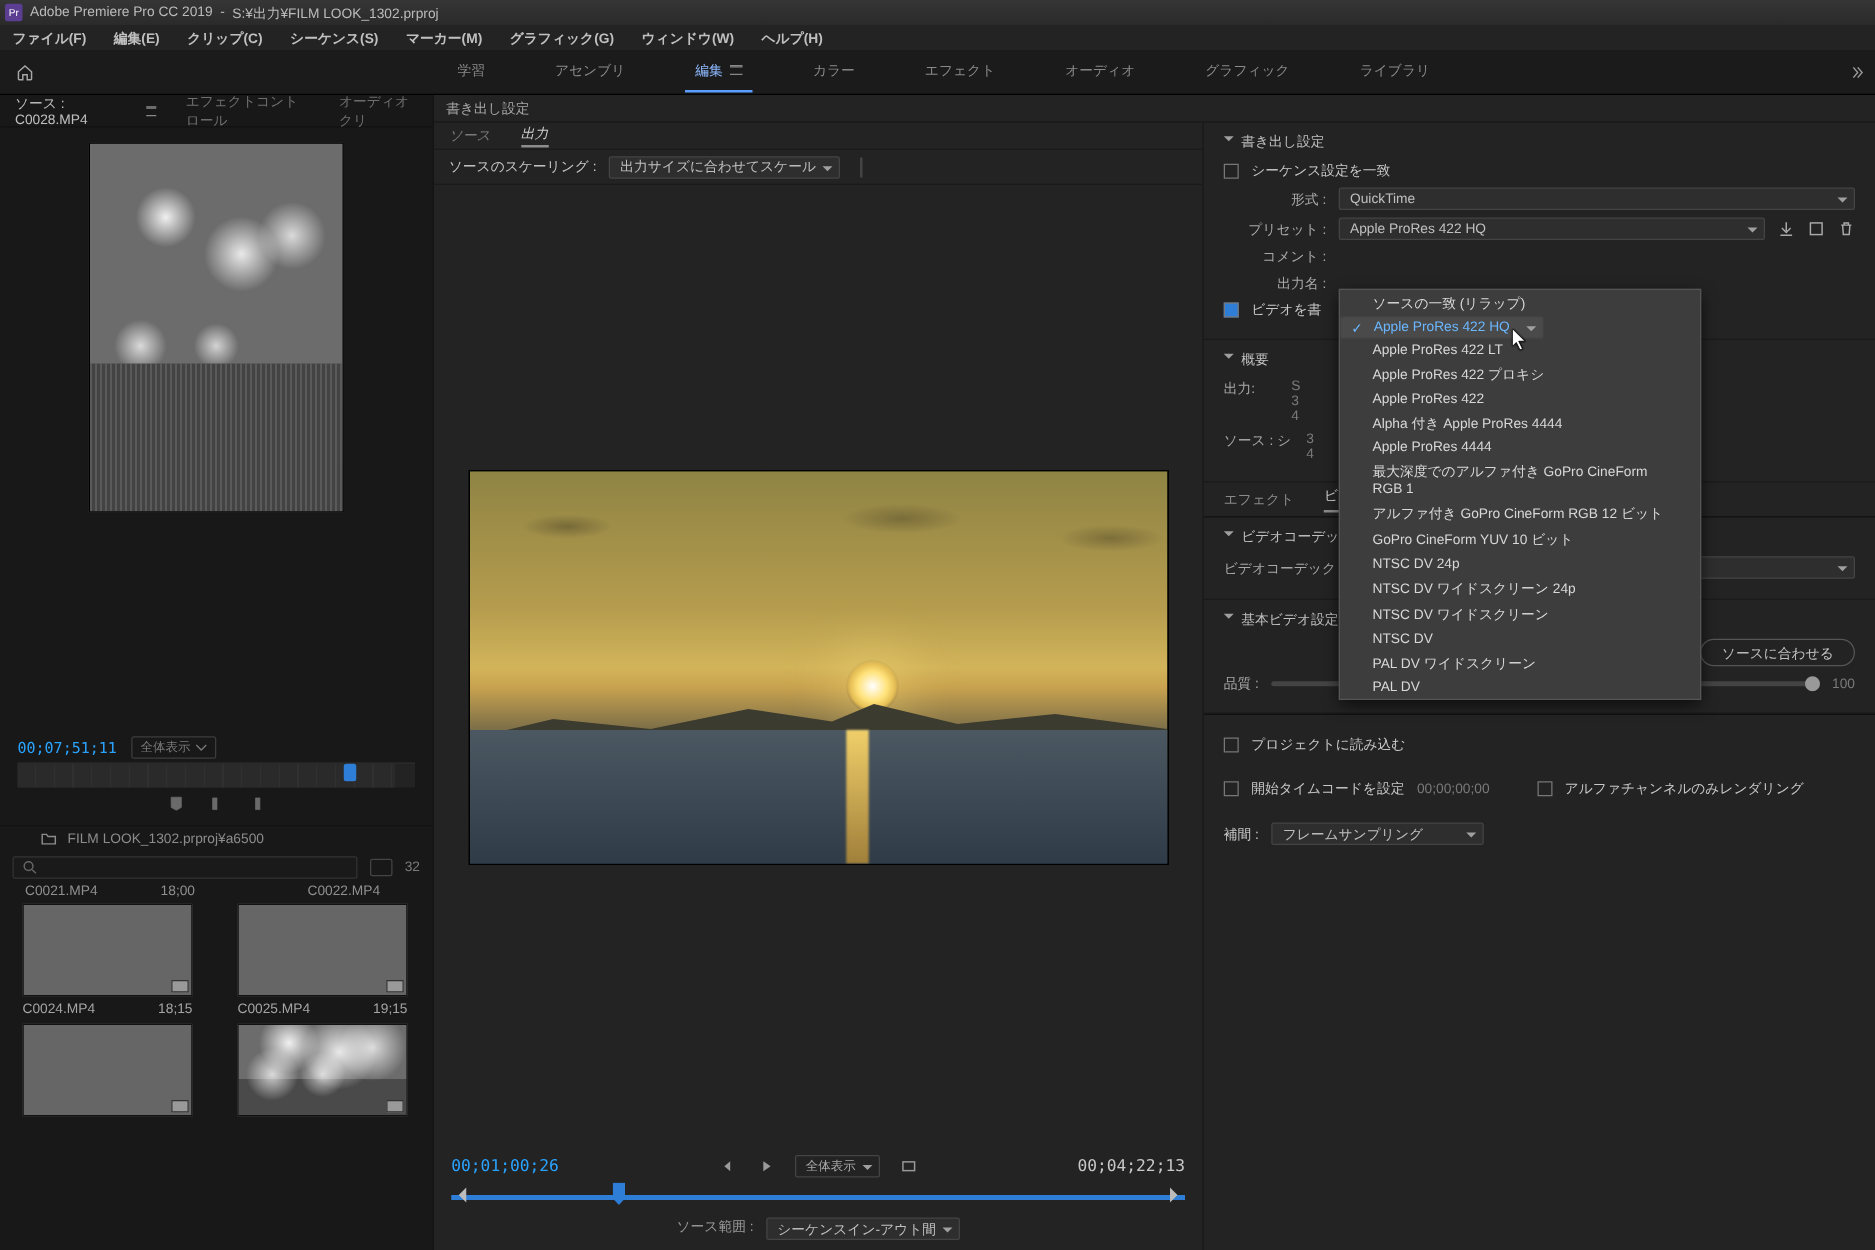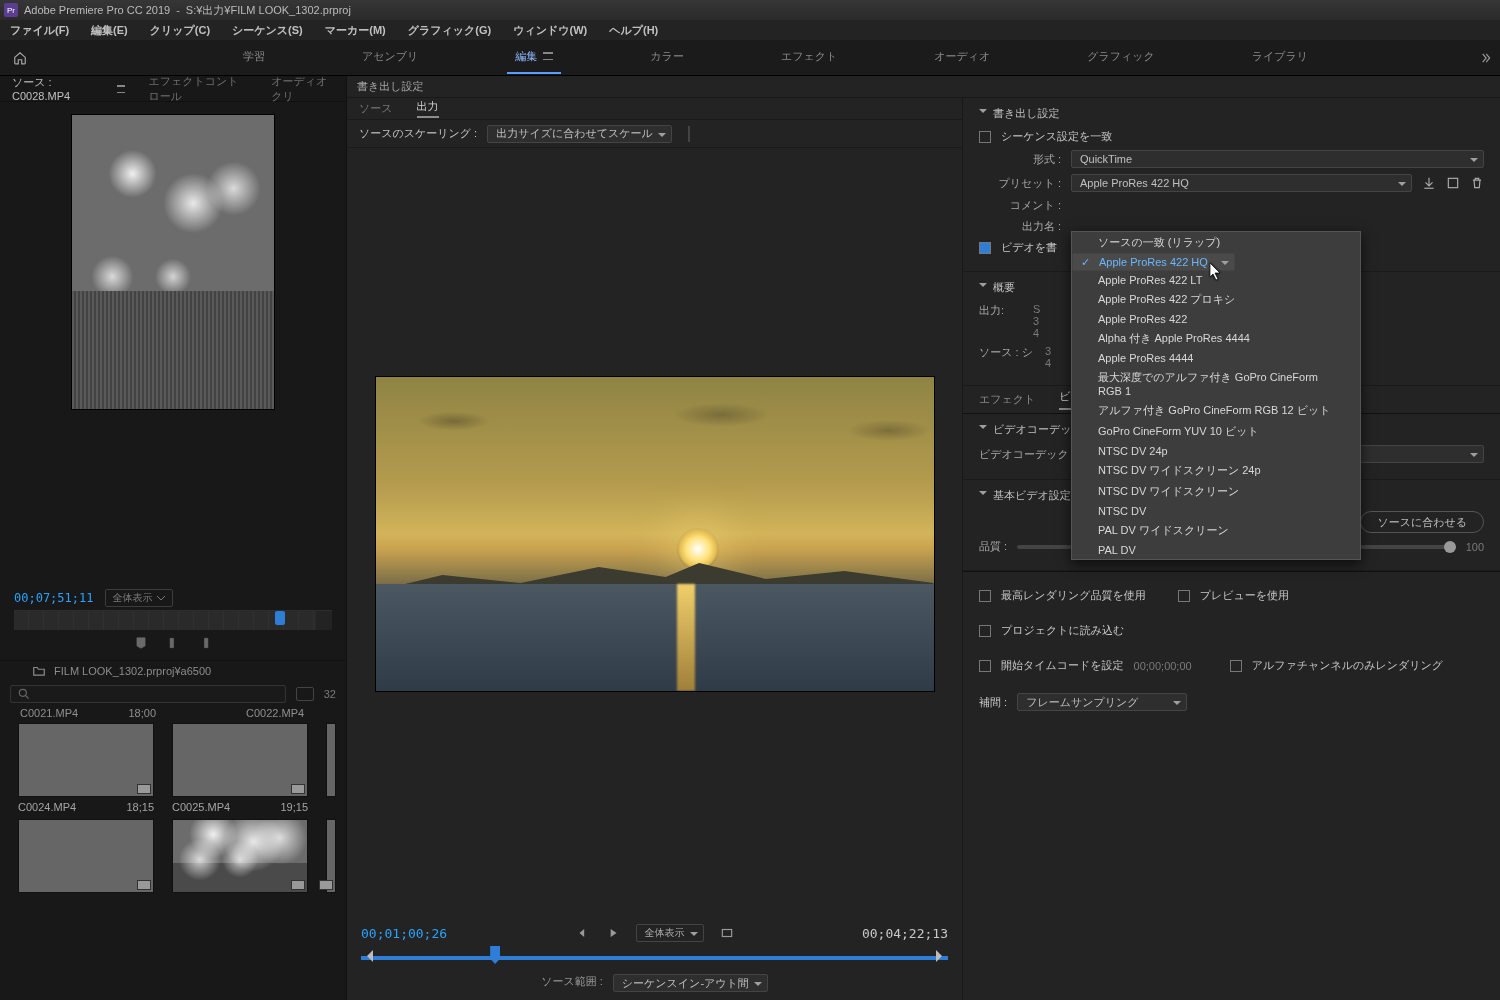--- a/index.html
+++ b/index.html
@@ -13,21 +13,21 @@
   
   .titlebar{height:20px;background:linear-gradient(#363636,#2a2a2a);display:flex;align-items:center;padding:0 4px;color:#bbb;gap:6px;}
   .app-icon{width:14px;height:14px;background:var(--purple);border-radius:2px;font-size:8px;color:#fff;display:flex;align-items:center;justify-content:center;}
   
   .menubar{height:20px;background:#232323;display:flex;align-items:center;padding:0 6px;gap:14px;color:#c0c0c0;}
   .menubar span{padding:2px 4px;font-weight:bold;}
   
   .ws-bar{height:36px;background:#1b1b1b;border-bottom:1px solid #000;display:flex;align-items:center;}
   .ws-home{width:40px;height:100%;display:flex;align-items:center;justify-content:center;}
   .ws-tabs{flex:1;display:flex;justify-content:center;gap:40px;}
-  .ws-tabs .ws{color:#8a8a8a;padding:8px 8px;margin-left:41px;}
+  .ws-tabs .ws{color:#8a8a8a;padding:8px 8px;}
   .ws-tabs .ws.active{color:#8eb9ff;border-bottom:2px solid var(--tab-accent);}
   .ws-ico{color:#a7a7a7;stroke:#a7a7a7;}
   .ws-overflow{width:30px;height:100%;display:flex;align-items:center;justify-content:center;color:#999;}
   
   .cols{display:flex;height:calc(100% - 76px);}
   .left{width:346px;display:flex;flex-direction:column;}
   .right{flex:1;display:flex;flex-direction:column;position:relative;}
 
   
   .l-tabs{height:26px;display:flex;align-items:center;gap:24px;padding:0 12px;color:#6f6f6f;border-bottom:1px solid #111;}
@@ -60,37 +60,37 @@
 
   
   .prj{height:340px;border-top:1px solid #111;display:flex;flex-direction:column;}
   .prj-tabs{height:22px;display:flex;align-items:center;gap:18px;padding:0 10px;color:#6f6f6f;}
   .prj-tabs .tbh{color:#bdbdbd;}
   .prj-path{height:20px;padding:0 32px;color:#8c8c8c;display:flex;align-items:center;gap:8px;}
   .prj-search{height:26px;padding:0 10px;display:flex;align-items:center;gap:10px;}
   .search{flex:1;height:18px;background:#1a1a1a;border:1px solid #333;border-radius:2px;display:flex;align-items:center;padding:0 6px;color:#666;}
   .view-i{width:18px;height:14px;border:1px solid #444;border-radius:2px;}
   .count{color:#7a7a7a;}
-  .clip-row{display:flex;gap:18px;padding:0 18px 6px;}
+  .clip-row{display:flex;gap:36px;padding:0 18px 6px;}
   .clip{width:136px;}
   .thumb{width:136px;height:74px;background:#666;position:relative;border:1px solid #111;}
   .thumb .tag{position:absolute;right:2px;bottom:2px;width:14px;height:10px;background:#999;border:1px solid #333;}
   .clip-row2 .thumb{height:74px;}
   .name-row{display:flex;justify-content:space-between;color:#a4a4a4;margin-top:4px;}
   .hdr-row{display:flex;justify-content:space-between;color:#8f8f8f;padding:0 20px 4px;gap:90px;}
   .hdr-row div{min-width:136px;display:flex;justify-content:space-between;}
 
   
   .export{position:absolute;inset:0;background:#232323;border-left:1px solid #111;display:flex;flex-direction:column;}
   .exp-title{height:22px;padding:0 10px;color:#a8a8a8;display:flex;align-items:center;border-bottom:1px solid #181818;}
   .exp-body{flex:1;display:flex;min-height:0;}
   .exp-left{width:616px;display:flex;flex-direction:column;border-right:1px solid #181818;}
   .exp-right{flex:1;display:flex;flex-direction:column;min-width:0;overflow:hidden;}
 
-  .exp-srcout-tabs{height:22px;display:flex;align-items:center;gap:24px;padding:0 12px;color:#7a7a7a;border-bottom:1px solid #1a1a1a;}
+  .exp-srcout-tabs{height:22px;display:flex;align-items:center;gap:24px;padding:0 12px;color:#7a7a7a;border-bottom:1px solid #1a1a1a;font-style:italic;}
   .exp-srcout-tabs .act{color:#d0d0d0;border-bottom:2px solid #8c8c8c;padding-bottom:2px;}
   .scalerow{height:28px;display:flex;align-items:center;gap:10px;padding:0 12px;border-bottom:1px solid #1a1a1a;}
   .sel{background:#2e2e2e;border:1px solid #444;border-radius:2px;height:18px;padding:0 18px 0 8px;color:#c0c0c0;display:inline-flex;align-items:center;position:relative;}
   .sel:after{content:"";position:absolute;right:5px;top:7px;border:4px solid transparent;border-top-color:#9f9f9f;}
   .preview-wrap{flex:1;display:flex;align-items:center;justify-content:center;}
   .preview{width:560px;height:316px;background:#000;position:relative;overflow:hidden;border:1px solid #000;}
   .sky{position:absolute;inset:0;background:linear-gradient(#8f8444 0%,#b59c4e 35%,#d2b45a 50%,#c8a24f 55%,#5e5a45 70%,#384556 85%,#2b3846 100%);}
   .sun{position:absolute;left:54%;top:48%;width:42px;height:42px;border-radius:50%;background:radial-gradient(#fff,#ffe27a 40%,#e6bf55 60%,transparent 70%);box-shadow:0 0 40px 10px #ffe27a66;}
   .mount{position:absolute;left:0;right:0;top:58%;height:40px;background:#3c3b2f;clip-path:polygon(0 80%,12% 40%,26% 60%,40% 20%,52% 45%,58% 10%,70% 50%,84% 30%,100% 60%,100% 100%,0 100%);}
   .sea{position:absolute;left:0;right:0;top:66%;bottom:0;background:linear-gradient(#4b5761,#2f3b46);}
@@ -467,27 +467,20 @@
               <span class="lab" style="width:auto">品質 :</span>
               <div class="slider">
                   <div class="knob"></div>
                 </div>
               <span class="muted">100</span>
             </div>
           </div>
 
           <div class="btm">
             <div class="row">
-              <span class="cb"></span>
-                <span>最高レンダリング品質を使用</span>
-              <span style="width:12px"></span>
-              <span class="cb"></span>
-                <span>プレビューを使用</span>
-            </div>
-            <div class="row">
                 <span class="cb"></span>
                 <span>プロジェクトに読み込む</span>
               </div>
             <div class="row">
               <span class="cb"></span>
                 <span>開始タイムコードを設定</span>
               <span class="muted">00;00;00;00</span>
               <span style="width:18px"></span>
               <span class="cb"></span>
                 <span>アルファチャンネルのみレンダリング</span>

